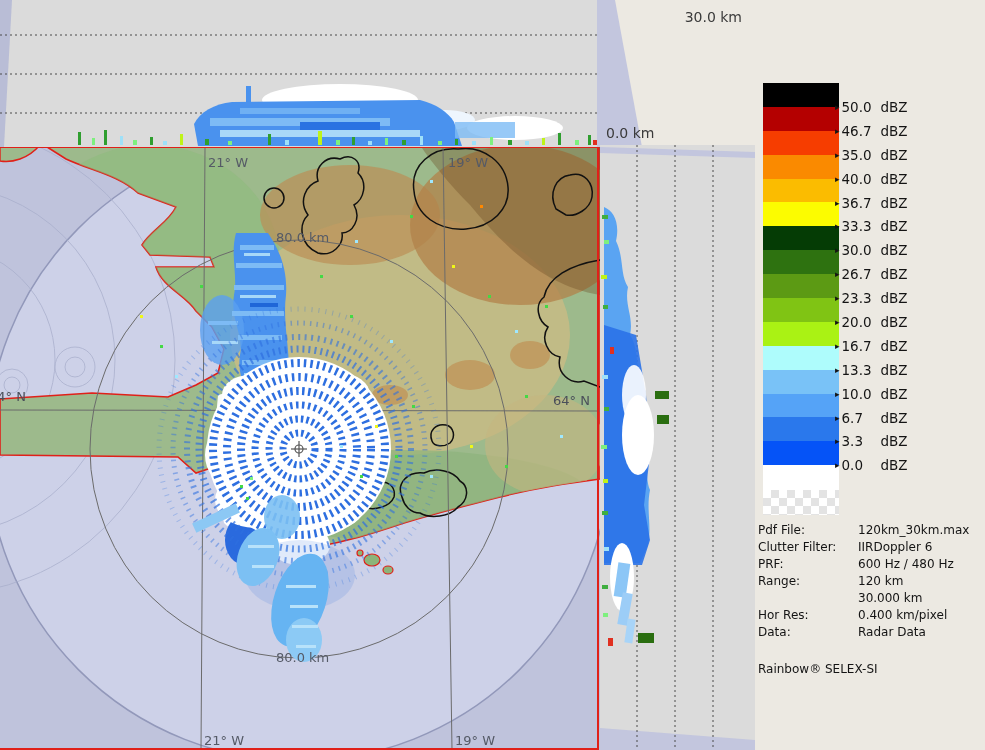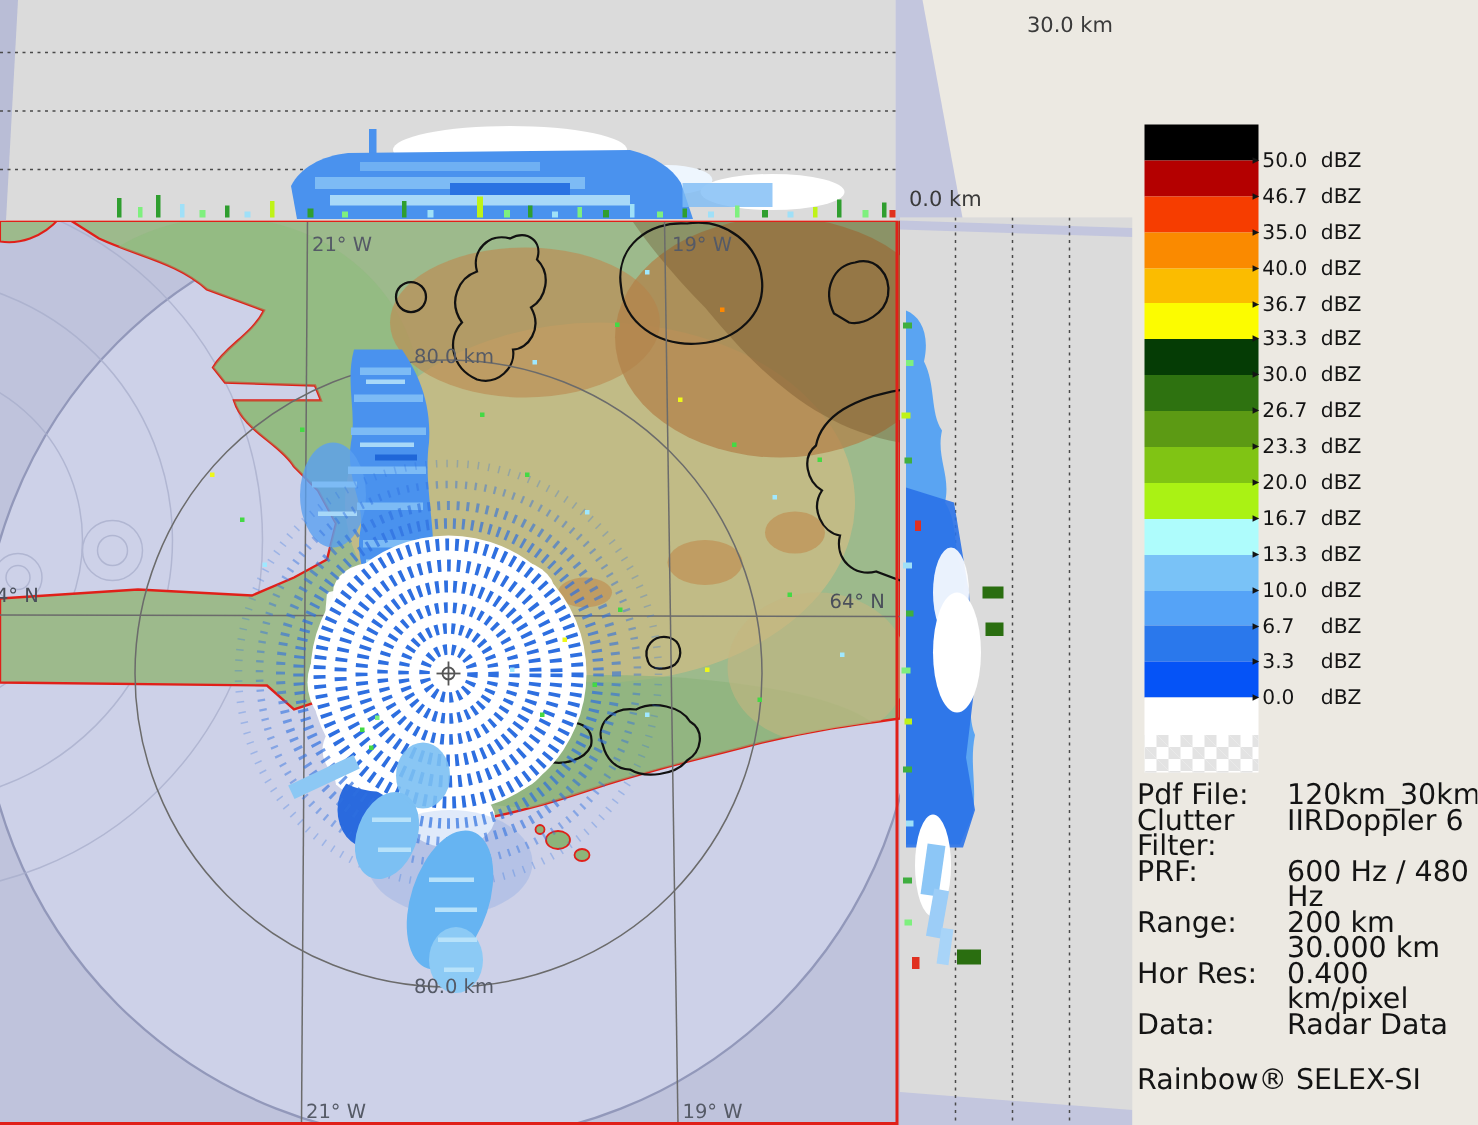--- a/index.html
+++ b/index.html
@@ -24,21 +24,21 @@
   .cb-band-white{width:76px;height:25px;background:#fff;}
   .cb-band-checker{width:76px;height:25px;background-color:#fff;
     background-image:linear-gradient(45deg,#e3e3e3 25%,rgba(0,0,0,0) 25%,rgba(0,0,0,0) 75%,#e3e3e3 75%),
                      linear-gradient(45deg,#e3e3e3 25%,rgba(0,0,0,0) 25%,rgba(0,0,0,0) 75%,#e3e3e3 75%);
     background-size:16px 16px;background-position:0 0,8px 8px;}
   .cb-row{position:absolute;left:80px;height:16px;font-size:13.5px;white-space:nowrap;display:flex;align-items:center;}
   .cb-arrow{font-size:9px;margin-right:2px;}
   .cb-num{display:inline-block;width:34px;text-align:left;}
   .cb-unit{margin-left:5px;}
 
-  .meta{position:absolute;left:3px;top:522px;width:226px;font-size:19px;}
+  .meta{position:absolute;left:3px;top:522px;width:226px;font-size:12px;}
   .meta-row{display:flex;line-height:17px;}
   .meta-label{width:100px;flex:0 0 100px;}
   .meta-value{flex:1;}
   .brand-row{margin-top:20px;line-height:17px;}
 </style>
 </head>
 <body>
 
 <div id="screen">
 
@@ -450,21 +450,21 @@
       <div class="meta-row">
           <span class="meta-label">Clutter Filter:</span>
           <span class="meta-value">IIRDoppler 6</span>
         </div>
       <div class="meta-row">
           <span class="meta-label">PRF:</span>
           <span class="meta-value">600 Hz / 480 Hz</span>
         </div>
       <div class="meta-row">
           <span class="meta-label">Range:</span>
-          <span class="meta-value">200 km</span>
+          <span class="meta-value">120 km</span>
         </div>
       <div class="meta-row">
           <span class="meta-label"></span>
           <span class="meta-value">30.000 km</span>
         </div>
       <div class="meta-row">
           <span class="meta-label">Hor Res:</span>
           <span class="meta-value">0.400 km/pixel</span>
         </div>
       <div class="meta-row">

